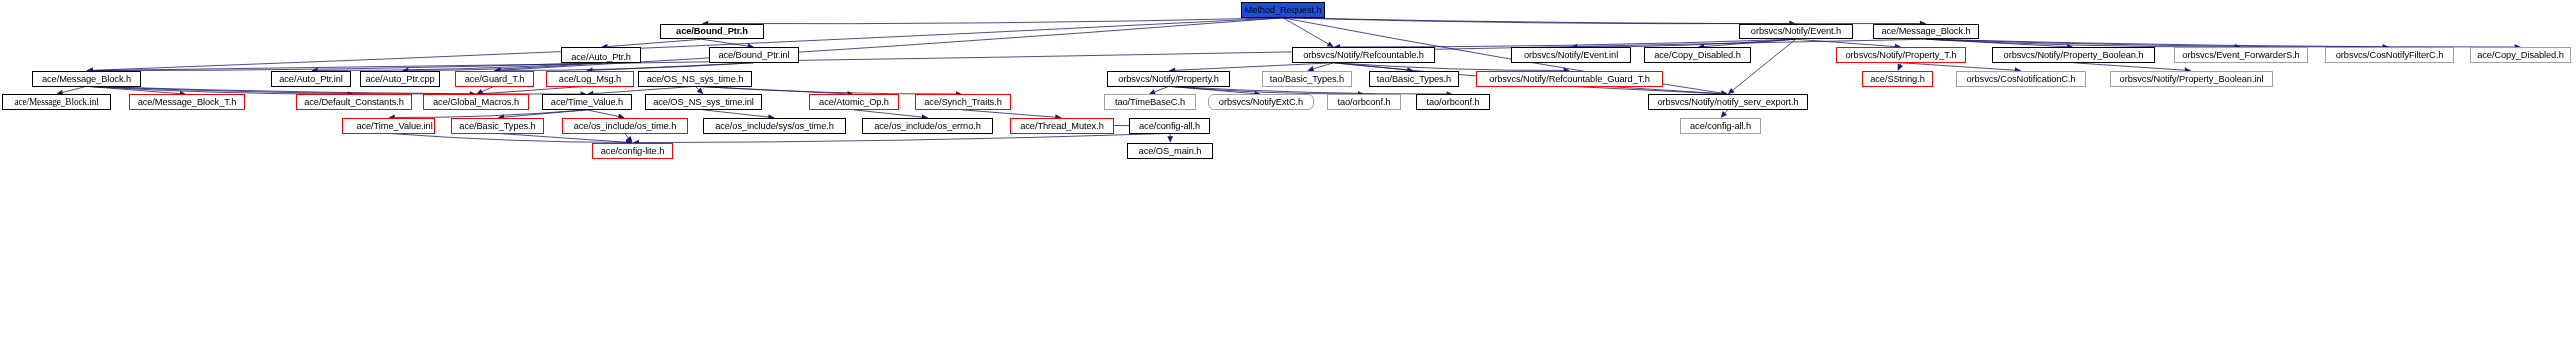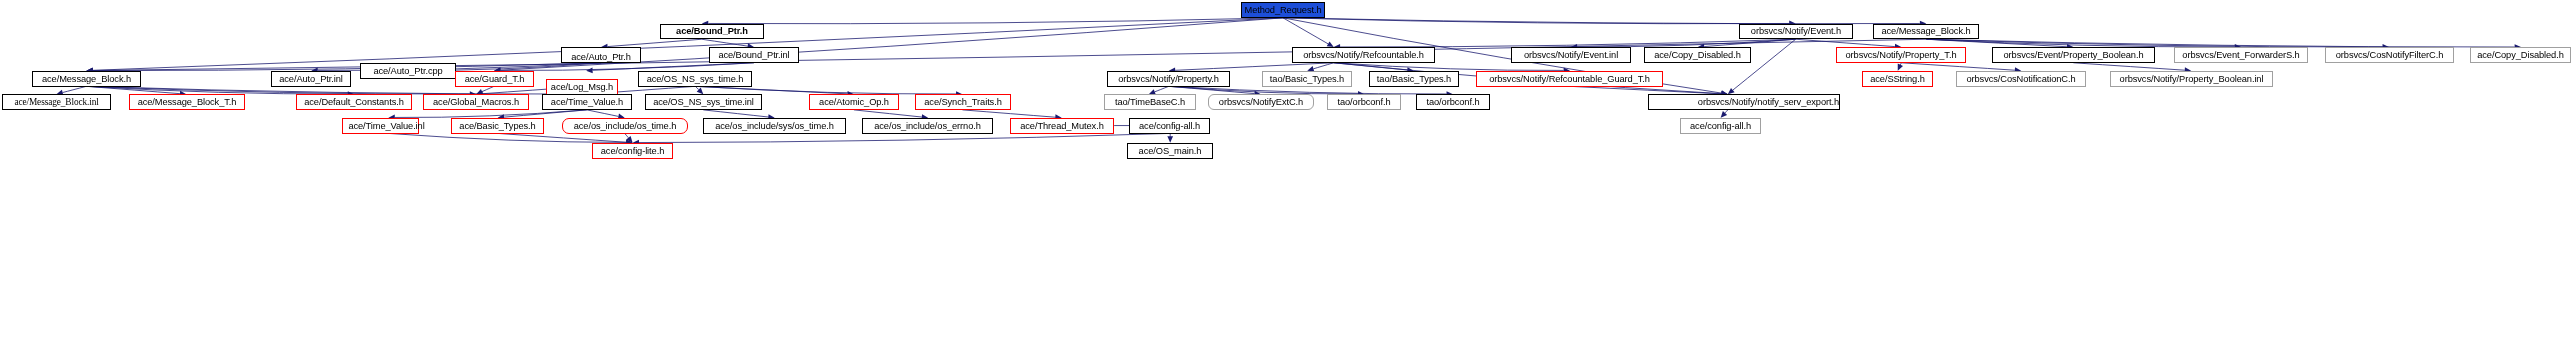--- a/index.html
+++ b/index.html
@@ -170,44 +170,44 @@
       <div class="node" style="left: 1511px; top: 47px; width: 120px;">
         <span>orbsvcs/Notify/Event.inl</span>
       </div>
       <div class="node" style="left: 1644px; top: 47px; width: 107px;">
         <span>ace/Copy_Disabled.h</span>
       </div>
       <div class="node red" style="left: 1836px; top: 47px; width: 130px;">
         <span>orbsvcs/Notify/Property_T.h</span>
       </div>
       <div class="node" style="left: 1992px; top: 47px; width: 163px;">
-        <span>orbsvcs/Event/Property_Boolean.h</span>
+        <span>orbsvcs/Notify/Property_Boolean.h</span>
       </div>
       <div class="node gray" style="left: 2174px; top: 47px; width: 134px;">
         <span>orbsvcs/Event_ForwarderS.h</span>
       </div>
       <div class="node gray" style="left: 2325px; top: 47px; width: 129px;">
         <span>orbsvcs/CosNotifyFilterC.h</span>
       </div>
       <div class="node gray" style="left: 2470px; top: 47px; width: 101px;">
         <span>ace/Copy_Disabled.h</span>
       </div>
       <div class="node" style="left: 32px; top: 71px; width: 109px;">
         <span>ace/Message_Block.h</span>
       </div>
       <div class="node" style="left: 271px; top: 71px; width: 80px;">
         <span>ace/Auto_Ptr.inl</span>
       </div>
-      <div class="node" style="left: 360px; top: 63px; width: 96px;">
+      <div class="node" style="left: 360px; top: 71px; width: 80px;">
         <span>ace/Auto_Ptr.cpp</span>
       </div>
       <div class="node red" style="left: 455px; top: 71px; width: 79px;">
         <span>ace/Guard_T.h</span>
       </div>
-      <div class="node red" style="left: 546px; top: 71px; width: 72px; margin-top: 8px;">
+      <div class="node red" style="left: 546px; top: 71px; width: 88px;">
         <span>ace/Log_Msg.h</span>
       </div>
       <div class="node" style="left: 638px; top: 71px; width: 114px;">
         <span>ace/OS_NS_sys_time.h</span>
       </div>
       <div class="node" style="left: 1107px; top: 71px; width: 123px;">
         <span>orbsvcs/Notify/Property.h</span>
       </div>
       <div class="node gray" style="left: 1262px; top: 71px; width: 90px;">
         <span>tao/Basic_Types.h</span>
@@ -256,30 +256,30 @@
       </div>
       <div class="node gray" style="left: 1208px; top: 94px; width: 106px; border-radius: 6px;">
         <span>orbsvcs/NotifyExtC.h</span>
       </div>
       <div class="node gray" style="left: 1327px; top: 94px; width: 74px;">
         <span>tao/orbconf.h</span>
       </div>
       <div class="node" style="left: 1416px; top: 94px; width: 74px;">
         <span>tao/orbconf.h</span>
       </div>
-      <div class="node" style="left: 1648px; top: 94px; width: 192px; justify-content: flex-end;">
+      <div class="node" style="left: 1648px; top: 94px; width: 160px;">
         <span>orbsvcs/Notify/notify_serv_export.h</span>
       </div>
-      <div class="node red" style="left: 342px; top: 118px; width: 77px; padding-left: 12px;">
+      <div class="node red" style="left: 342px; top: 118px; width: 93px; padding-left: 12px;">
         <span>ace/Time_Value.inl</span>
       </div>
       <div class="node red" style="left: 451px; top: 118px; width: 93px;">
         <span>ace/Basic_Types.h</span>
       </div>
-      <div class="node red" style="left: 562px; top: 118px; width: 126px; border-radius: 7px;">
+      <div class="node red" style="left: 562px; top: 118px; width: 126px;">
         <span>ace/os_include/os_time.h</span>
       </div>
       <div class="node" style="left: 703px; top: 118px; width: 143px;">
         <span>ace/os_include/sys/os_time.h</span>
       </div>
       <div class="node" style="left: 862px; top: 118px; width: 131px;">
         <span>ace/os_include/os_errno.h</span>
       </div>
       <div class="node red" style="left: 1010px; top: 118px; width: 104px;">
         <span>ace/Thread_Mutex.h</span>

